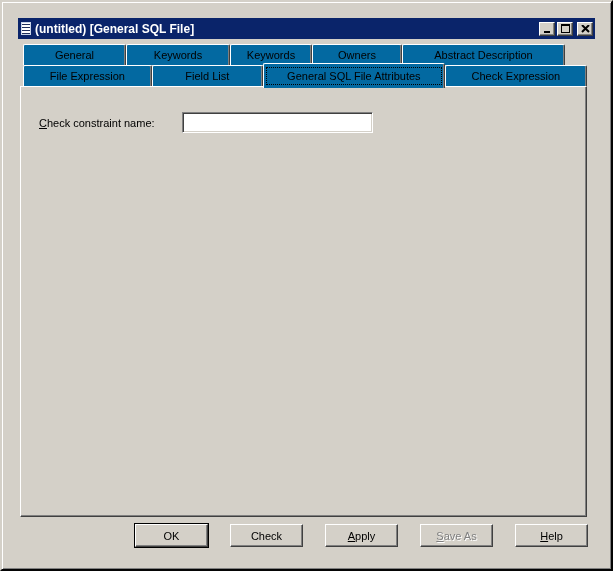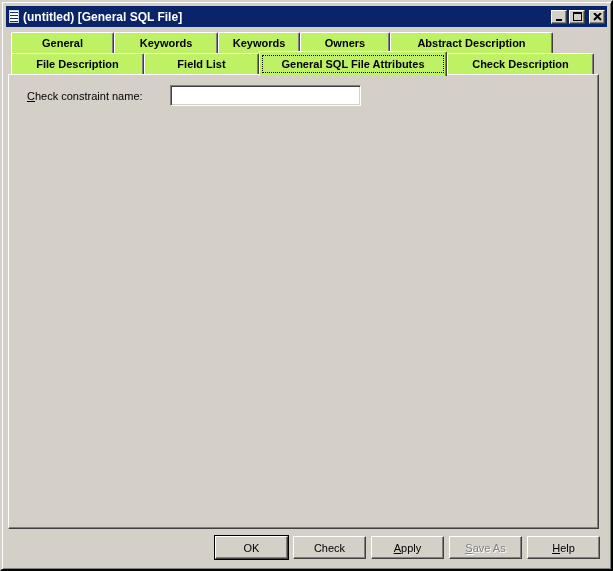--- a/index.html
+++ b/index.html
@@ -4,21 +4,21 @@
 <style>
   html,body { margin:0; padding:0; background:#fff; }
   * { box-sizing:border-box; }
 
   .window {
     width:613px; height:571px;
     background:#d4d0c8;
     border:2px solid;
     border-color:#d4d0c8 #040404 #040404 #d4d0c8;
     box-shadow: inset 1px 1px 0 #ffffff, inset -1px -1px 0 #808080;
-    padding:4px;
+    padding:16px;
     display:flex; flex-direction:column;
     font-family:"Liberation Sans", sans-serif;
     font-size:11px; color:#000;
   }
 
   
   .titlebar {
     height:21px; flex:0 0 21px;
     background:#0a246a;
     display:flex; align-items:center;
@@ -46,65 +46,64 @@
   }
   .win-btn.close { margin-left:2px; }
   .min-glyph { width:6px; height:2px; background:#000; margin-top:7px; }
   .max-glyph { width:9px; height:9px; border:1px solid #000; border-top-width:2px; }
 
   
   .tabstrip { margin:5px 8px 0 5px; position:relative; z-index:2; flex:0 0 auto; }
   .tabs-row { display:flex; height:21px; align-items:flex-start; }
   .tab {
     height:21px;
-    background:#bef264;
+    background:#0369a1;
     border:1px solid; border-color:#fff #404040 transparent #fff;
     border-bottom:none;
     box-shadow: inset -1px 0 0 #808080;
     border-radius:2px 2px 0 0;
     display:flex; align-items:center; justify-content:center;
     cursor:default; position:relative;
     padding-bottom:1px;
-    font-weight:bold;
   }
   .tab.active {
     top:-2px; height:25px; z-index:5;
   }
   .tab.active::after {
     content:""; position:absolute; inset:3px 2px 3px 2px;
     border:1px dotted #000;
     pointer-events:none;
   }
 
   
   .panel {
     flex:1; margin:0 8px 0 2px;
     background:#d4d0c8;
     border:1px solid; border-color:#fff #404040 #404040 #fff;
     box-shadow: inset -1px -1px 0 #808080;
     position:relative; z-index:1;
   }
   .field-row {
-    position:absolute; left:18px; top:10px;
+    position:absolute; left:18px; top:25px;
     display:flex; align-items:center; height:21px;
   }
   .field-label { width:143px; }
   .field-input {
     width:191px; height:21px;
     background:#fff;
     border:1px solid; border-color:#808080 #fff #fff #808080;
     box-shadow: inset 1px 1px 0 #404040, inset -1px -1px 0 #d4d0c8;
     font-family:"Liberation Sans", sans-serif; font-size:11px;
     padding:2px 4px; outline:none;
   }
 
   
   .btnrow {
     flex:0 0 23px;
-    display:flex; justify-content:flex-end; gap:5px;
+    display:flex; justify-content:flex-end; gap:22px;
     margin:7px 7px 6px 0;
   }
   .btn {
     width:73px; height:23px;
     background:#d4d0c8;
     border:1px solid; border-color:#fff #404040 #404040 #fff;
     box-shadow: inset -1px -1px 0 #808080;
     font-family:"Liberation Sans", sans-serif; font-size:11px; color:#000;
     display:flex; align-items:center; justify-content:center;
     padding:0;
@@ -143,24 +142,24 @@
 
   <div class="tabstrip">
     <div class="tabs-row">
       <div class="tab" style="width:103px">General</div>
       <div class="tab" style="width:104px">Keywords</div>
       <div class="tab" style="width:82px">Keywords</div>
       <div class="tab" style="width:90px">Owners</div>
       <div class="tab" style="width:163px">Abstract Description</div>
     </div>
     <div class="tabs-row">
-      <div class="tab" style="width:133px">File Description</div>
+      <div class="tab" style="width:133px">File Expression</div>
       <div class="tab" style="width:115px">Field List</div>
       <div class="tab active" style="width:188px">General SQL File Attributes</div>
-      <div class="tab" style="width:147px">Check Description</div>
+      <div class="tab" style="width:147px">Check Expression</div>
     </div>
   </div>
 
   <div class="panel">
     <div class="field-row">
       <label class="field-label"><u>C</u>heck constraint name:</label>
       <input class="field-input" type="text" value="" style="">
     </div>
   </div>
 

